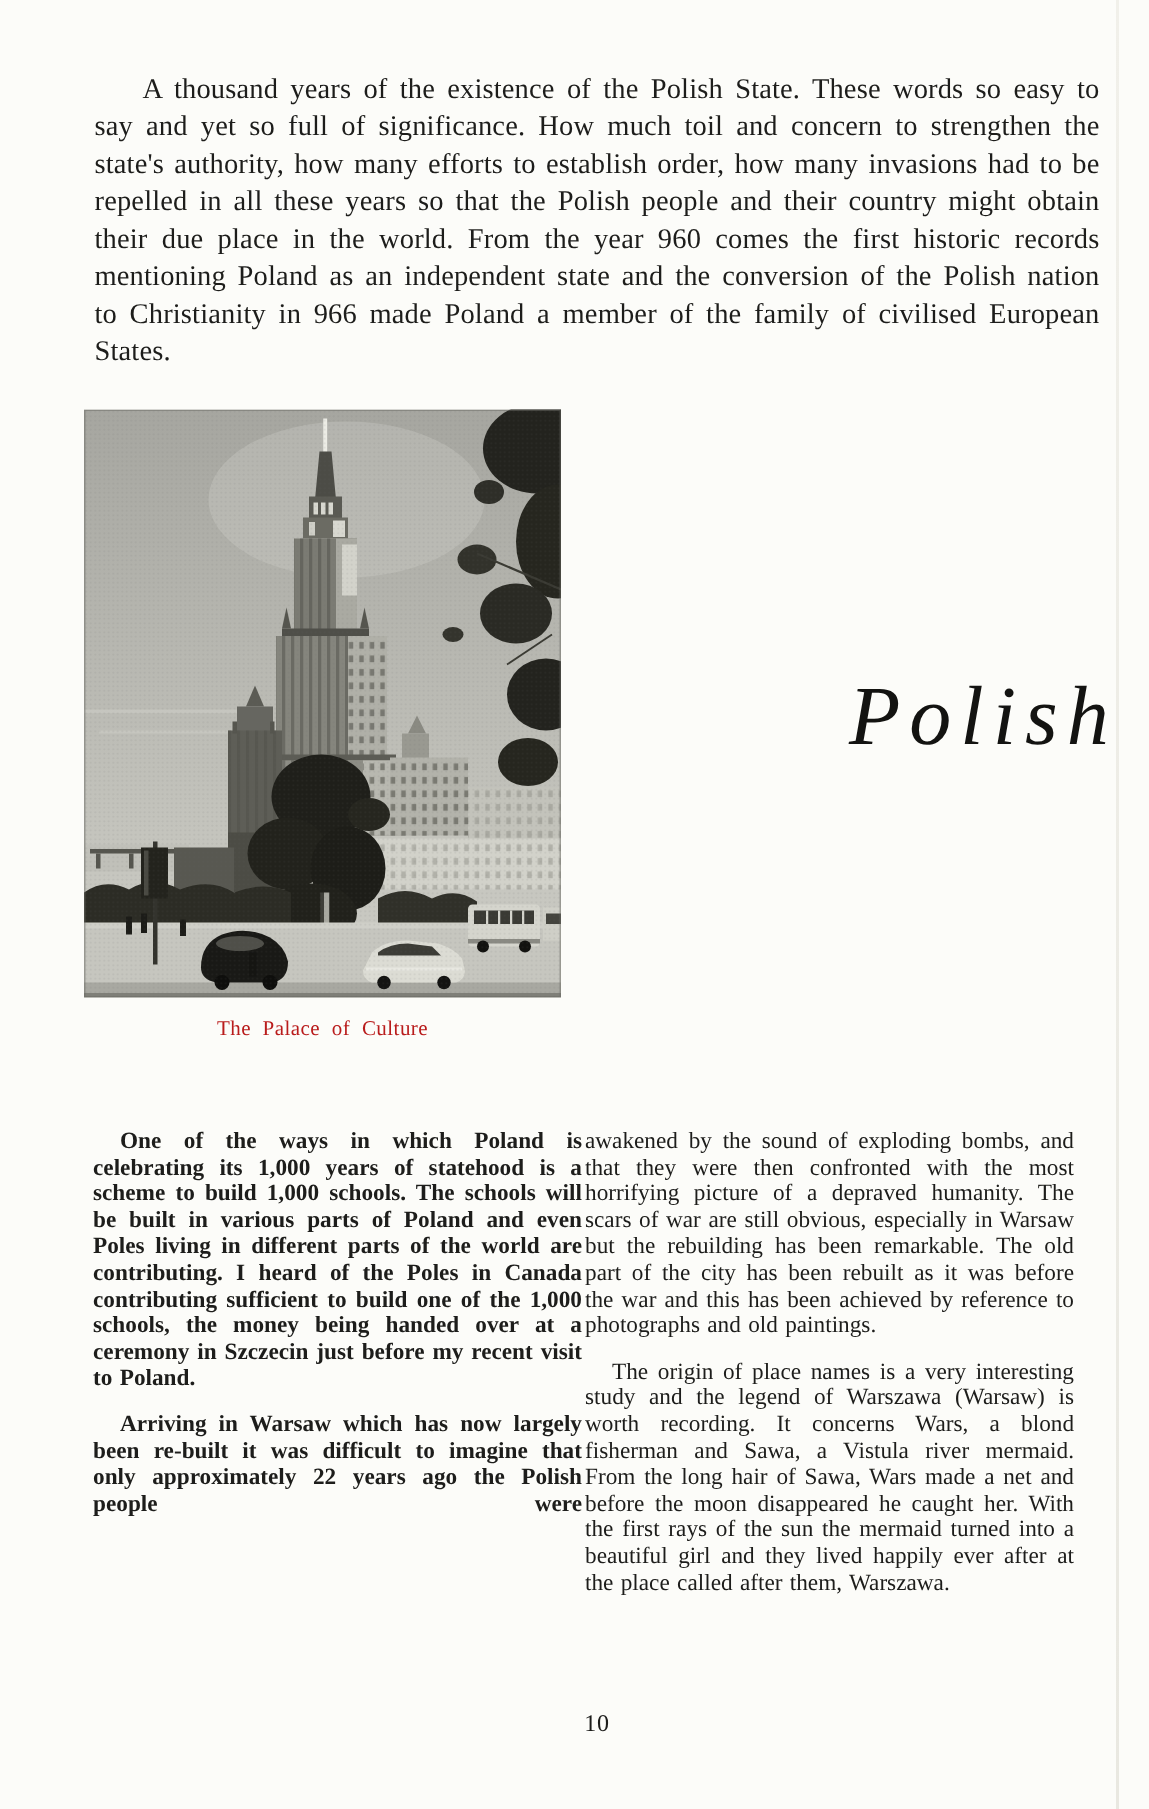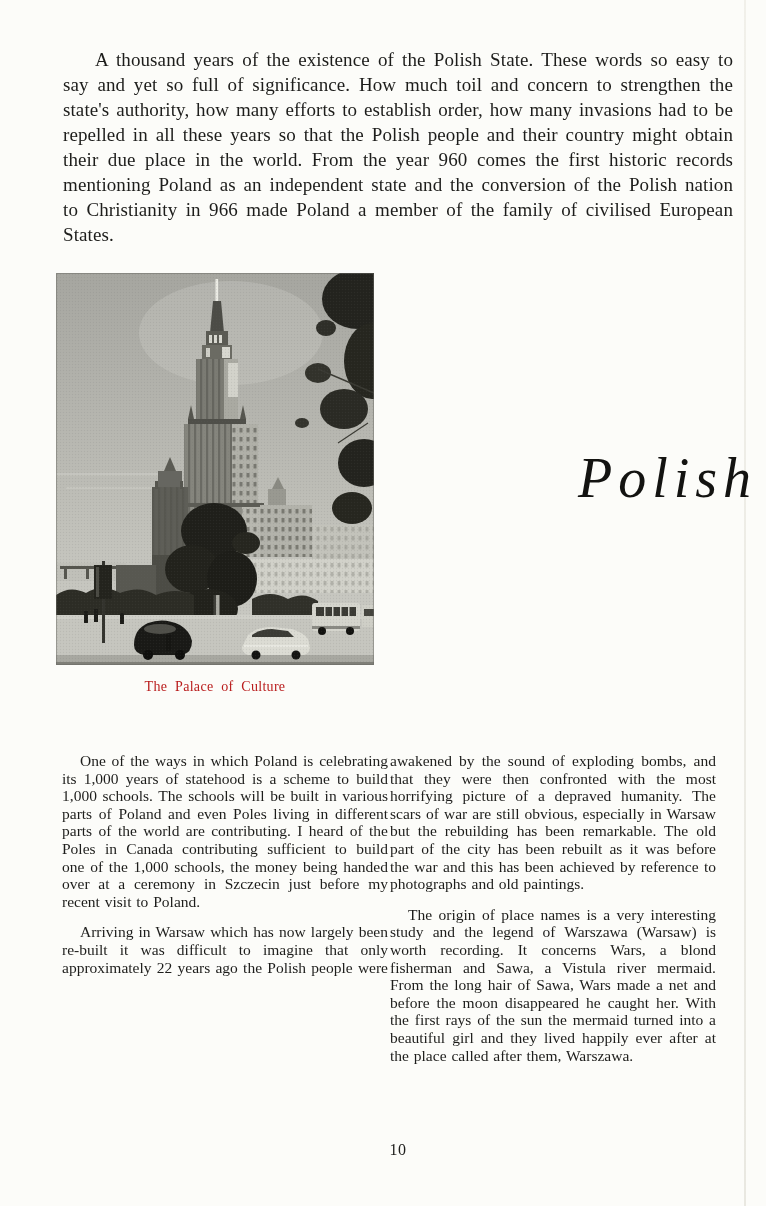--- a/index.html
+++ b/index.html
@@ -22,29 +22,29 @@
   .photo{
     position:absolute;left:56px;top:273px;width:318px;height:392px;margin:0;
   }
   .photo svg{display:block;width:318px;height:392px;}
   .caption{
     position:absolute;left:56px;top:679px;width:318px;
     text-align:center;font-size:14px;word-spacing:4px;letter-spacing:0.3px;
     color:#b91c1c;
   }
   .title{
-    position:absolute;left:578px;top:446px;
+    position:absolute;left:566px;top:446px;
     font-style:italic;font-size:56px;letter-spacing:6px;
     color:#131311;white-space:nowrap;
   }
   .col{
     position:absolute;top:752px;width:326px;
     font-size:15.5px;line-height:17.6px;text-align:justify;
   }
-  .col-left{left:62px;}
+  .col-left{left:62px;font-weight:bold;}
   .col-right{left:390px;}
   .col p{margin:0 0 13px 0;text-indent:18px;word-spacing:1px;}
   .col p.noindent{text-indent:0;}
   .col p.cont{text-align-last:justify;}
   .pagenum{
     position:absolute;left:63px;top:1141px;width:670px;
     text-align:center;font-size:16px;letter-spacing:0.5px;
   }
 </style>
 </head>

